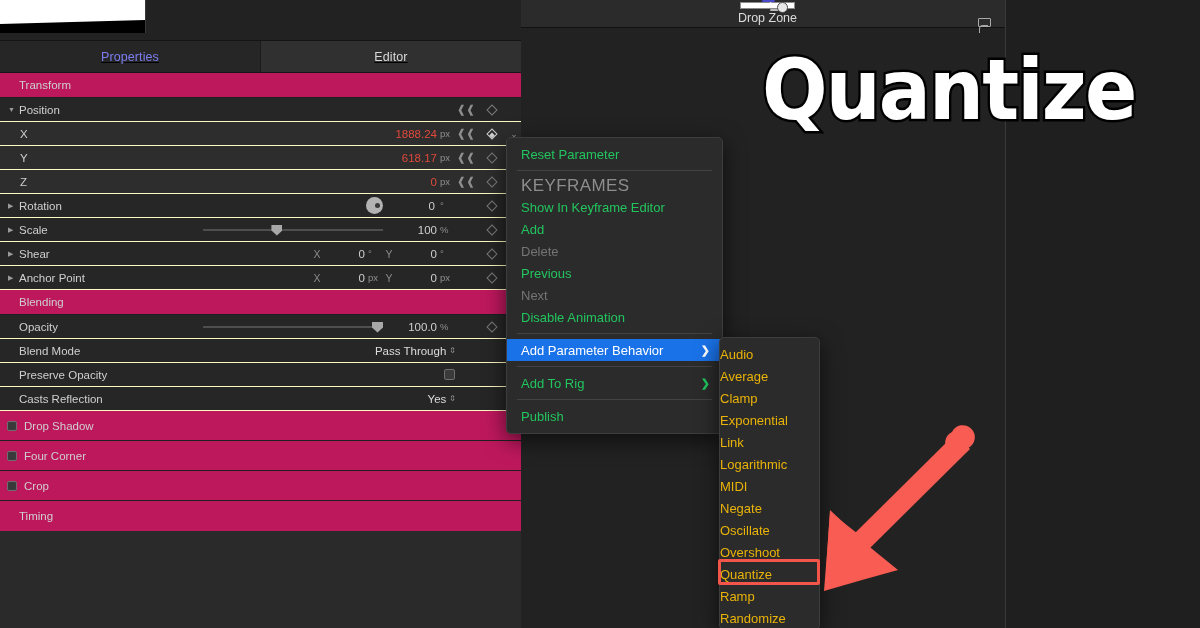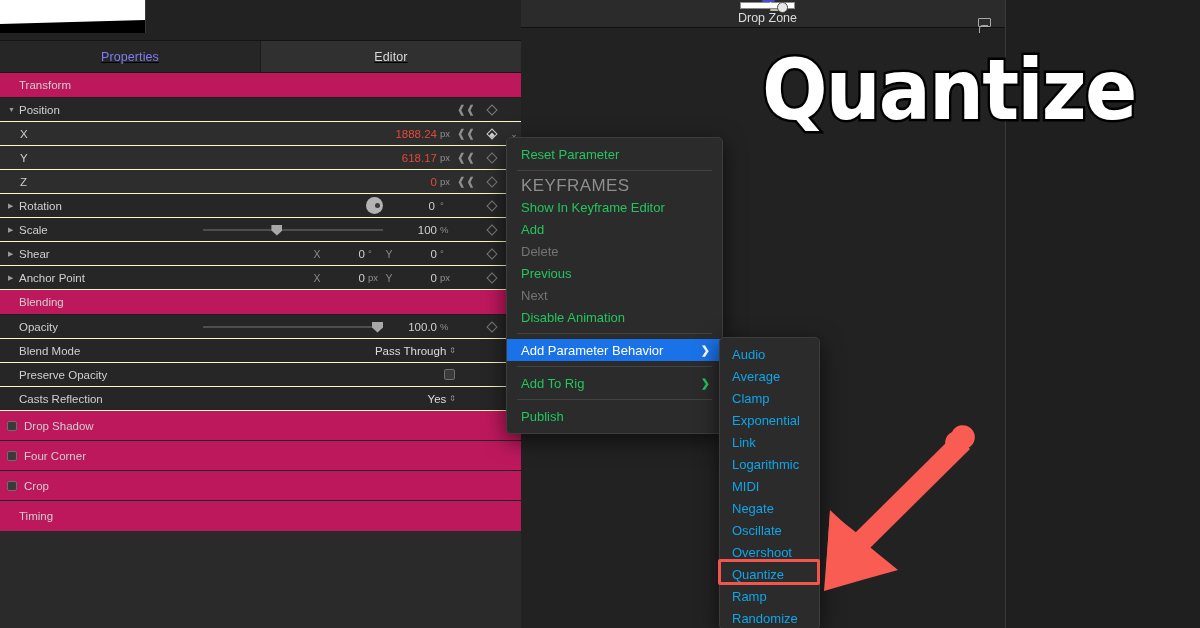--- a/index.html
+++ b/index.html
@@ -89,21 +89,21 @@
   .mi.indent { }
   .mi.dim { color: #757575; }
   .mi.group { color: #8d8d8d; font-size: 17px; letter-spacing: .4px; height: 20px; }
   .mi.sel { background: #1a72e8; color: #ffffff; }
   .mi .arr { margin-left: auto; font-size: 11px; font-weight: bold; }
   .msep { height: 1px; background: #434343; margin: 5px 10px 5px 10px; }
 
   
   .submenu { position: absolute; left: 719px; top: 337px; width: 101px; background: #2b2b2b;
              border: 1px solid #3d3d3d; border-radius: 5px; padding: 5px 0 0 0; box-shadow: 0 6px 22px rgba(0,0,0,.6); overflow: hidden; }
-  .smi { height: 22px; display: flex; align-items: center; padding-left: 12px; color: #0ea5e9; font-size: 13px; }
+  .smi { height: 22px; display: flex; align-items: center; color: #eab308; font-size: 13px; }
 
   
   .hlbox { position: absolute; left: 718px; top: 559px; width: 102px; height: 26px;
            border: 3px solid #f4554a; border-radius: 2px; pointer-events: none; }
   .arrow { position: absolute; left: 800px; top: 420px; width: 200px; height: 180px; pointer-events: none; }
 
   .title-ovl { position: absolute; left: 762px; top: 42px; font-size: 83px; font-weight: bold;
                color: #ffffff; font-family: "DejaVu Sans", sans-serif; letter-spacing: -2px;
                transform: scaleX(.93); transform-origin: left center;
                -webkit-text-stroke: 5px #000; paint-order: stroke fill; }

